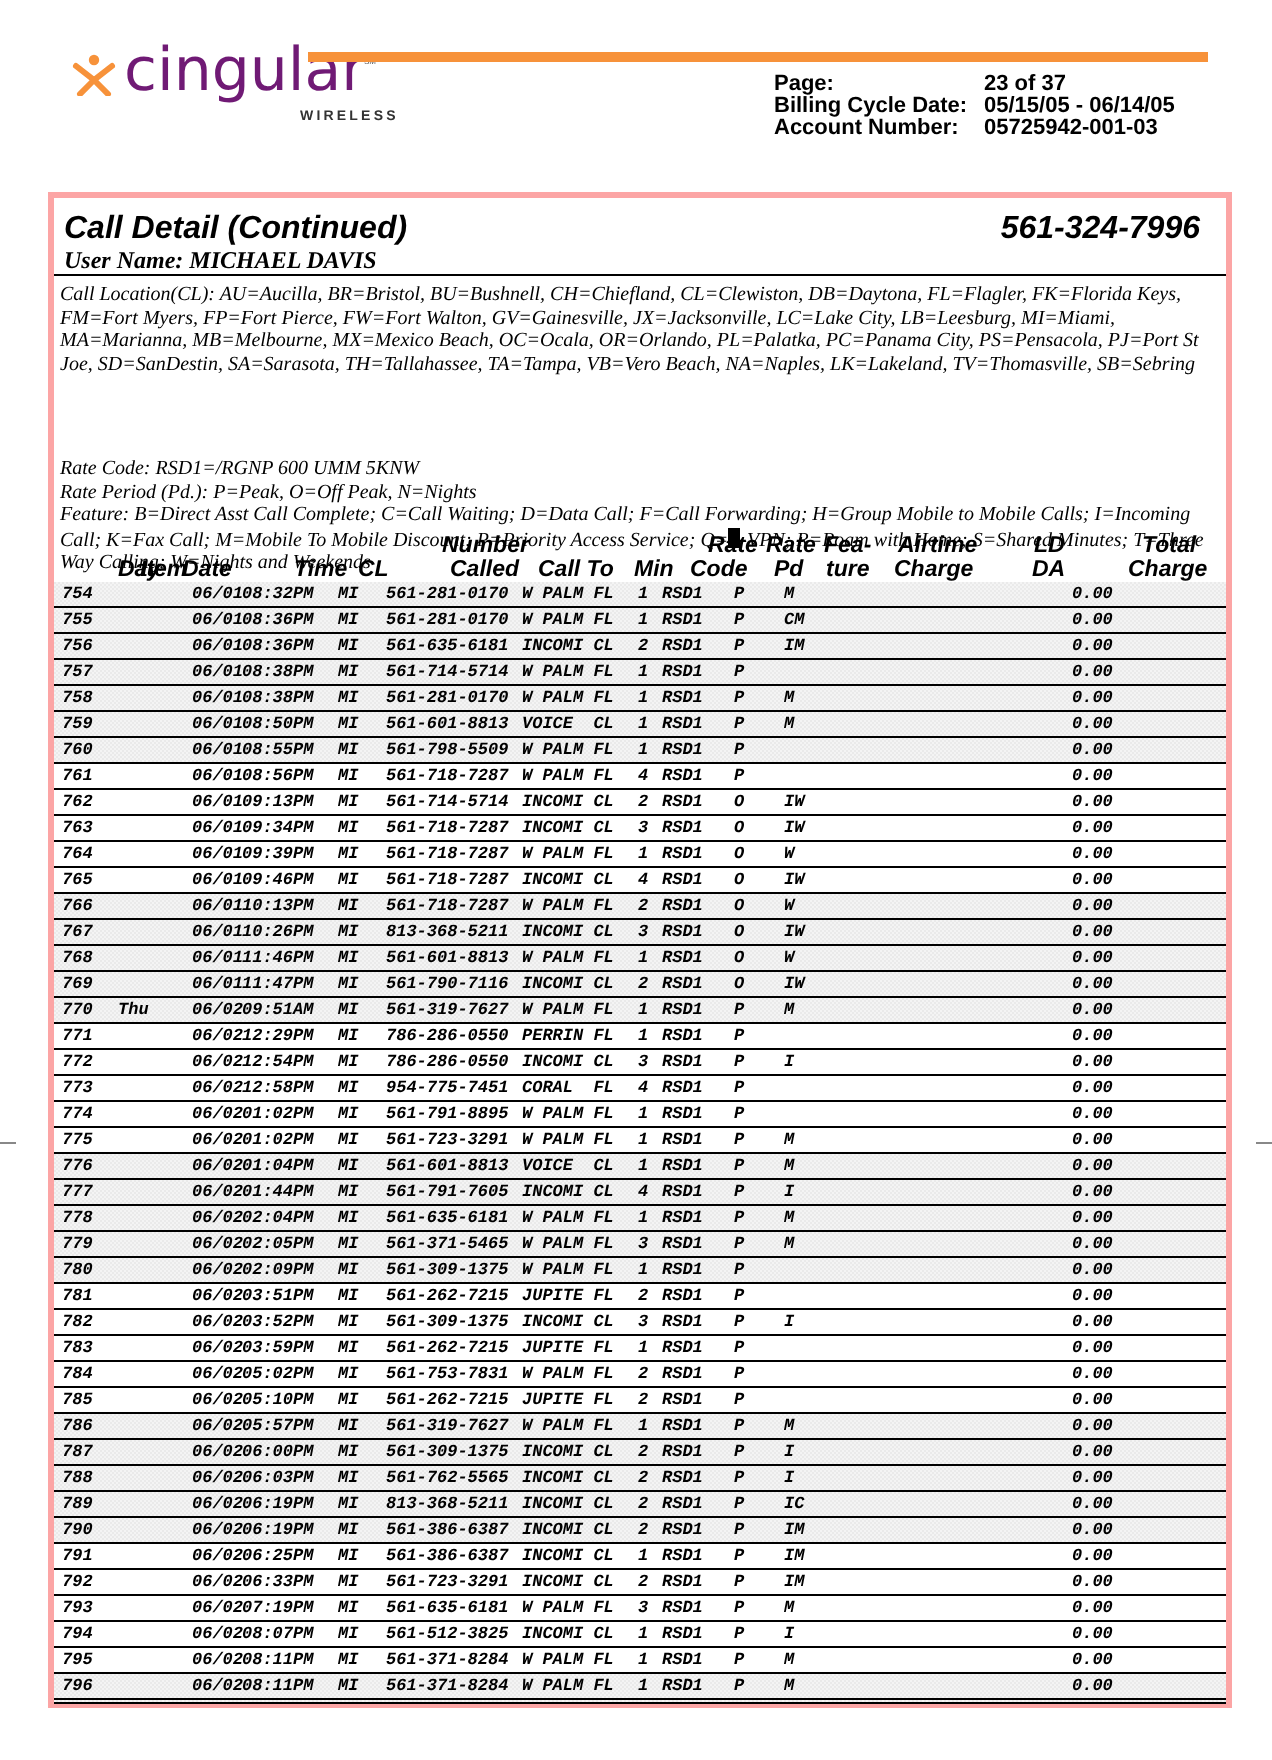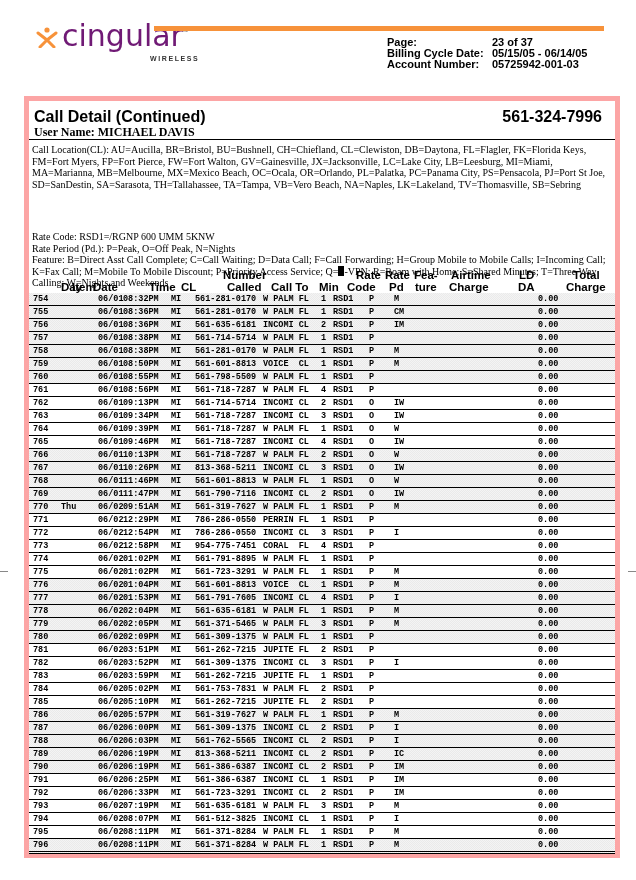--- a/index.html
+++ b/index.html
@@ -8,21 +8,21 @@
   .logo-mark { position:absolute; left:0; top:4px; width:22px; height:22px; }
   .logo-word { position:absolute; left:26px; top:-4px; font-family:"DejaVu Sans", sans-serif; font-size:30px; color:#701a75; letter-spacing:0px; font-weight:normal; }
   .logo-sub { position:absolute; left:114px; top:33px; font-family:"Liberation Sans", sans-serif; font-size:7px; letter-spacing:1.6px; color:#333; font-weight:bold; }
   .logo-tm { position:absolute; left:146px; top:6px; font-size:4px; color:#555; }
   .orange-bar { position:absolute; left:154px; top:26px; width:450px; height:5px; background:#f7923a; }
   .meta { position:absolute; left:387px; top:37px; font-size:11px; font-weight:bold; line-height:11px; }
   .meta-row { display:flex; }
   .meta-label { width:105px; }
   .meta-val { }
 
-  .frame { position:absolute; left:24px; top:96px; width:586px; height:752px; border:5px solid #fca5a5; }
+  .frame { position:absolute; left:24px; top:96px; width:586px; height:752px; border:3px solid #fca5a5;font-style:italic; }
   .title-block { position:absolute; left:0; top:0; width:586px; height:38px; border-bottom:1px solid #000; }
   .title { position:absolute; left:5px; top:7px; font-size:16px; font-weight:bold; }
   .phone { position:absolute; right:13px; top:7px; font-size:16px; font-weight:bold; }
   .user { position:absolute; left:5px; top:24px; font-family:"Liberation Serif", serif; font-size:12px; font-weight:bold; }
   .legend { position:absolute; left:3px; top:43px; width:580px; font-family:"Liberation Serif", serif; font-size:10px; line-height:11.5px; }
   .legend2 { position:absolute; left:3px; top:130px; width:580px; font-family:"Liberation Serif", serif; font-size:10px; line-height:11.5px; }
   .qblock { display:inline-block; width:6px; height:10px; background:#000; vertical-align:-1px; }
 
   .hdr { position:absolute; left:0; top:168px; width:586px; height:26px; font-weight:bold; font-size:11.5px; line-height:11px; }
   .hdr span { position:absolute; white-space:nowrap; }
@@ -489,21 +489,21 @@
         <span class="c-pd">P</span>
         <span class="c-feat">M</span>
         <span class="c-air"></span>
         <span class="c-ld"></span>
         <span class="c-total">0.00</span>
       </div>
       <div class="row shade">
         <span class="c-item">777</span>
         <span class="c-day"></span>
         <span class="c-date">06/02</span>
-        <span class="c-time">01:53PM</span>
+        <span class="c-time">01:44PM</span>
         <span class="c-cl">MI</span>
         <span class="c-num">561-791-7605</span>
         <span class="c-callto">INCOMI CL</span>
         <span class="c-min">4</span>
         <span class="c-rate">RSD1</span>
         <span class="c-pd">P</span>
         <span class="c-feat">I</span>
         <span class="c-air"></span>
         <span class="c-ld"></span>
         <span class="c-total">0.00</span>

